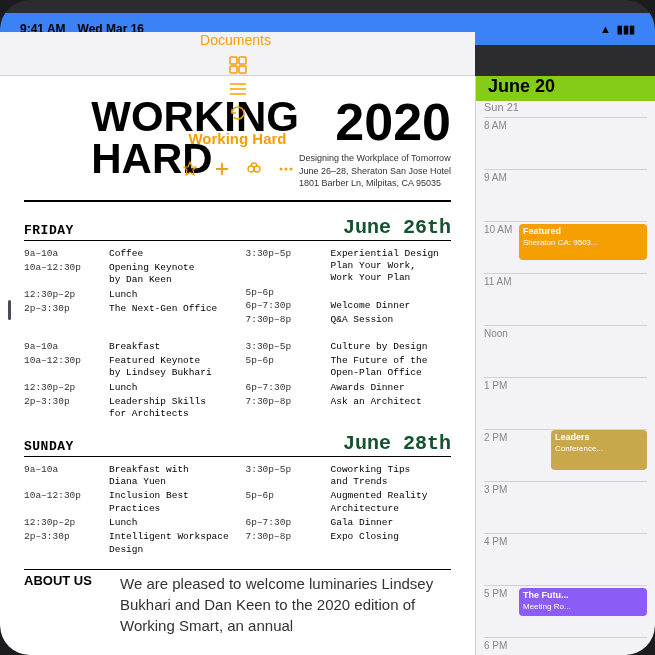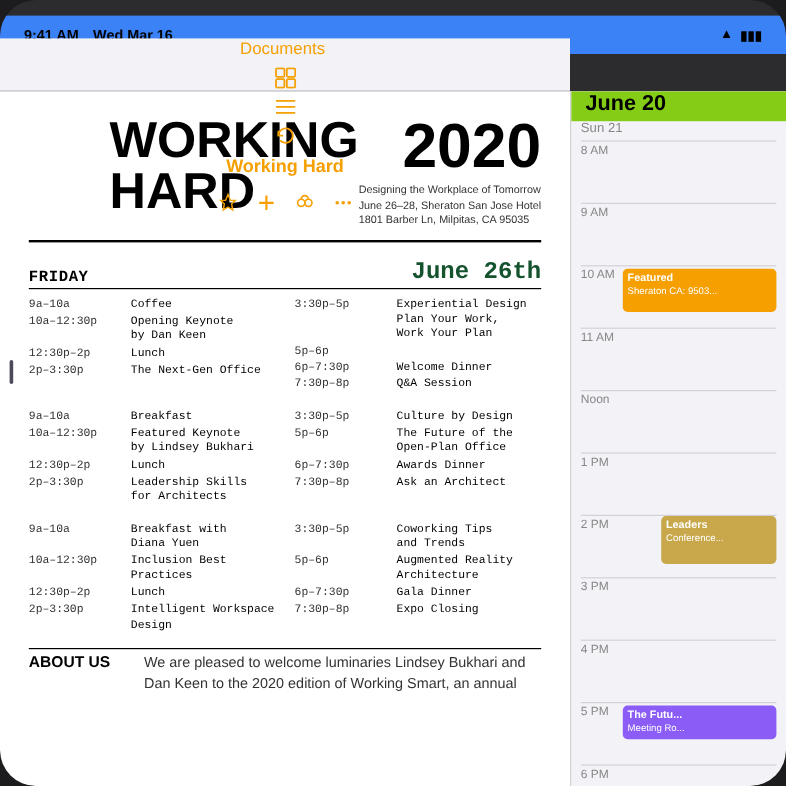--- a/index.html
+++ b/index.html
@@ -211,21 +211,21 @@
       gap: 16px;
     }
 
     .about-title {
       font-size: 13px;
       font-weight: 700;
       min-width: 80px;
     }
 
     .about-text {
-      font-size: 12px;
+      font-size: 15px;
       color: #333;
       line-height: 1.4;
     }
 
     
     .sidebar {
       position: absolute;
       top: 76px;
       right: 0;
       width: 180px;
@@ -492,20 +492,24 @@
             </div>
             <div class="schedule-item">
               <span class="time-col">7:30p–8p</span>
                 <span class="event-col">Ask an Architect</span>
             </div>
           </div>
         </div>
       </div>
 
       <div class="day-section">
+        <div class="day-header-row">
+          <span class="day-name">SUNDAY</span>
+          <span class="day-date">June 28th</span>
+        </div>
         <div class="schedule-grid">
           <div>
             <div class="schedule-item">
               <span class="time-col">9a–10a</span>
                 <span class="event-col">Breakfast with<br>Diana Yuen</span>
             </div>
             <div class="schedule-item">
               <span class="time-col">10a–12:30p</span>
                 <span class="event-col">Inclusion Best<br>Practices</span>
             </div>

